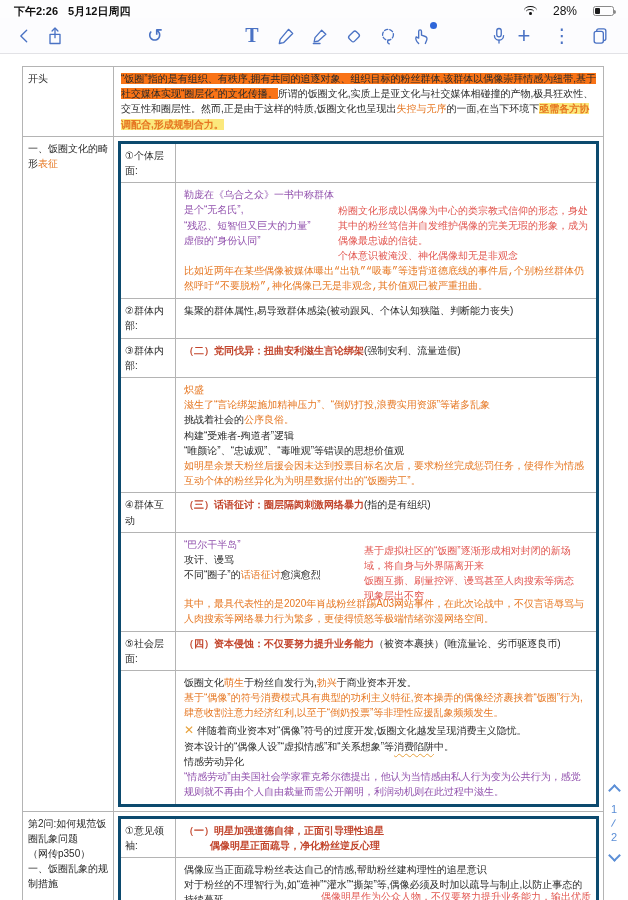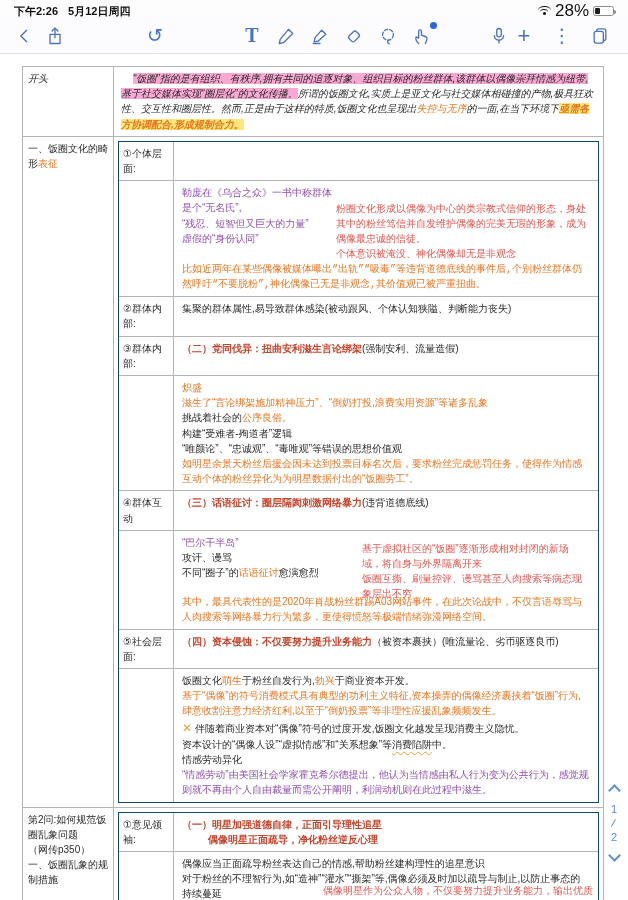--- a/index.html
+++ b/index.html
@@ -2,21 +2,21 @@
 <html><head>
 <meta charset="utf-8">
 <style>
   * { margin:0; padding:0; box-sizing:border-box; }
   html,body { width:628px; height:900px; overflow:hidden; background:#fff;
     font-family:"Liberation Sans","DejaVu Sans",sans-serif; color:#2a2a2a; }
   
   .statusbar { height:18px; display:flex; justify-content:space-between; align-items:center;
     padding:4px 14px 0 14px; font-size:11px; font-weight:bold; color:#111; background:#fdfdfe;}
   .sb-left { display:flex; gap:10px; }
-  .sb-right { display:flex; align-items:center; gap:4px; font-weight:normal; font-size:17px;}
+  .sb-right { display:flex; align-items:center; gap:16px; font-weight:normal; font-size:12px;}
   .wifi { width:13px; height:10px; position:relative; }
   .wifi span { position:absolute; border:1.4px solid #111; border-bottom:none; border-left:none; border-right:none; border-radius:50% 50% 0 0;}
   .wifi .w1{ width:13px;height:9px;left:0;top:0;}
   .wifi .w2{ width:8px;height:6px;left:2.5px;top:3px;}
   .wifi .w3{ width:3px;height:3px;left:5px;top:6px;background:#111;border-radius:50%;}
   .batt { width:21px; height:10px; border:1px solid #8a8a8a; border-radius:2.5px; position:relative; }
   .batt i { position:absolute; left:1px; top:1px; bottom:1px; width:28%; background:#1c1c1c; border-radius:1px;}
   .batt em { position:absolute; right:-3px; top:2.5px; width:2px; height:4px; background:#8a8a8a; border-radius:0 2px 2px 0;}
   
   .toolbar { height:36px; display:flex; align-items:center; padding:0 14px; background:#fcfcfe;
@@ -27,34 +27,34 @@
   .ttool { font-size:20px; font-weight:bold; color:#4a72c4; font-family:"Liberation Serif","DejaVu Serif",serif;}
   .badge { position:absolute; top:0px; right:-1px; width:7px; height:7px; border-radius:50%; background:#2e66d9; }
   .grp-center { display:flex; gap:6px; margin-left:72px; }
   .grp-right { display:flex; gap:10px; margin-left:auto; }
   .undo { margin-left:78px; }
   .mic { margin-left:52px; }
   
   .content { position:relative; padding:12px 0 0 22px; background:#fff; }
   .sheet { width:582px; border:1px solid #b4b4b4; font-size:10px; line-height:1.52; }
   .orow { display:flex; border-top:1px solid #b4b4b4; }
-  .orow:first-child { border-top:none;font-style:italic; }
+  .orow:first-child { border-top:none; }
   .olabel { width:91px; flex:none; border-right:1px solid #b4b4b4; padding:4px 5px; }
   .ocontent { flex:1; padding:4px 7px; min-width:0; }
   .ocontent.tight { padding:4px; }
-  .itable { border:1px solid #0c4a6e; }
+  .itable { border:3px solid #0c4a6e; }
   .irow { display:flex; border-top:1px solid #b4b4b4; }
   .irow:first-child { border-top:none; }
   .ilabel { width:55px; flex:none; border-right:1px solid #b4b4b4; padding:4px 4px; }
   .icell { flex:1; padding:4px 8px; position:relative; min-width:0; }
   
   .org { color:#e67722; }
   .redh { color:#c2452c; font-weight:bold; }
   .pur { color:#9151ad; }
-  .hl  { background:#f9a8d4;margin-left:12px; }
+  .hl  { background:#f97316; }
   .hl-org { background:#fbe87c; color:#e67722; font-weight:bold; }
   .wavy-org { text-decoration:underline wavy #e8a23c 1px; text-underline-offset:3px; }
   .indent { padding-left:26px; }
   .note { position:absolute; z-index:3; color:#e25650; line-height:1.5; }
   .xmark { color:#e8a23c; font-weight:bold; margin-right:3px; font-size:12px; }
   
   .pagenav { position:absolute; right:6px; top:786px; width:16px; display:flex; flex-direction:column;
     align-items:center; color:#5b8ed6; font-size:11px; gap:2px; z-index:9; }
   .chev { width:9px; height:9px; border:solid #5b8ed6; border-width:2px 2px 0 0; }
   .chev.up { transform:rotate(-45deg); margin-bottom:6px; }
@@ -212,21 +212,21 @@
               <div><span>挑战着社会的</span><span class="org">公序良俗。</span></div>
               <div>构建“受难者-殉道者”逻辑</div>
               <div>“唯颜论”、“忠诚观”、“毒唯观”等错误的思想价值观</div>
               <div class="org">如明星余景天粉丝后援会因未达到投票目标名次后，要求粉丝完成惩罚任务，使得作为情感互动个体的粉丝异化为为明星数据付出的“饭圈劳工”。</div>
             </div>
           </div>
 
           <div class="irow">
             <div class="ilabel">④群体互动</div>
             <div class="icell">
-              <span class="redh">（三）话语征讨：圈层隔阂刺激网络暴力</span><span>(违背道德底线)</span>
+              <span class="redh">（三）话语征讨：圈层隔阂刺激网络暴力</span><span>(指的是有组织)</span>
             </div>
           </div>
 
           <div class="irow">
             <div class="ilabel"></div>
             <div class="icell">
               <div style="width:180px;">
                 <div class="pur">“巴尔干半岛”</div>
                 <div>攻讦、谩骂</div>
                 <div><span>不同“圈子”的</span><span class="org">话语征讨</span><span>愈演愈烈</span></div>

